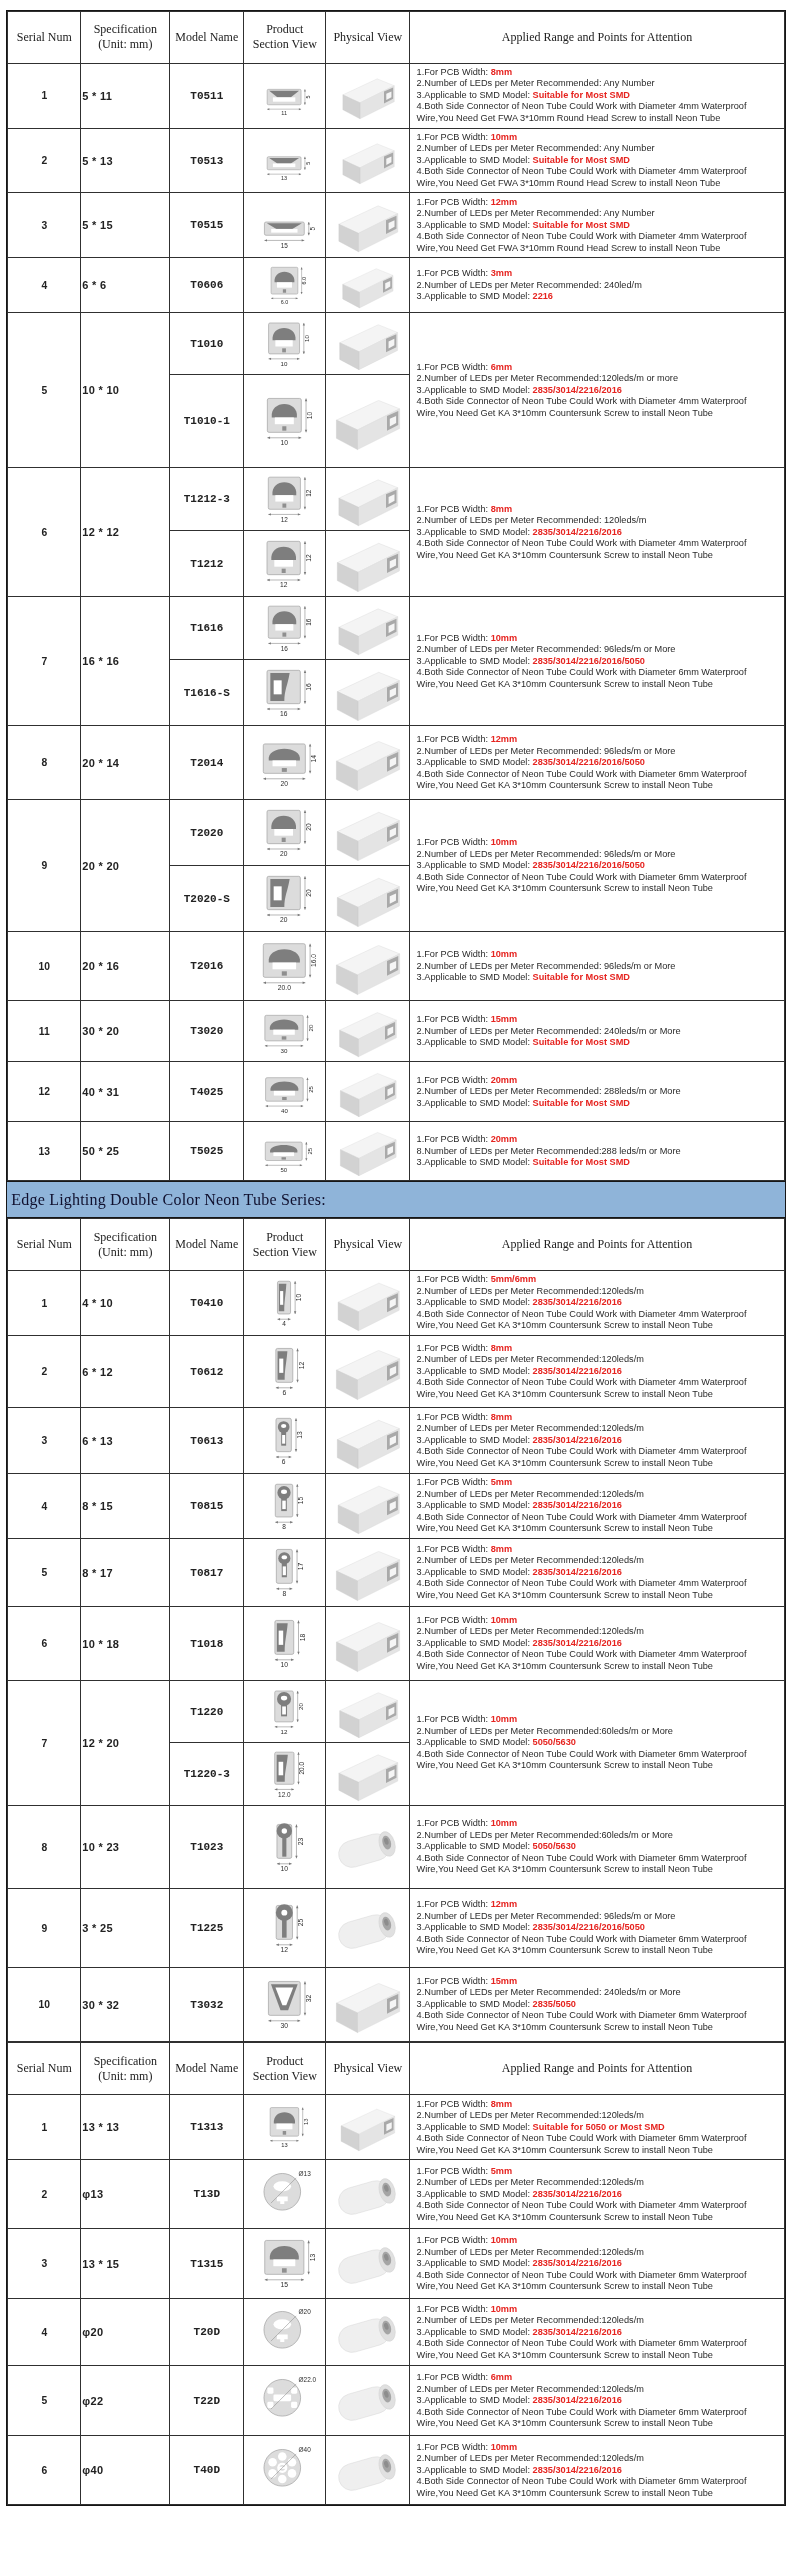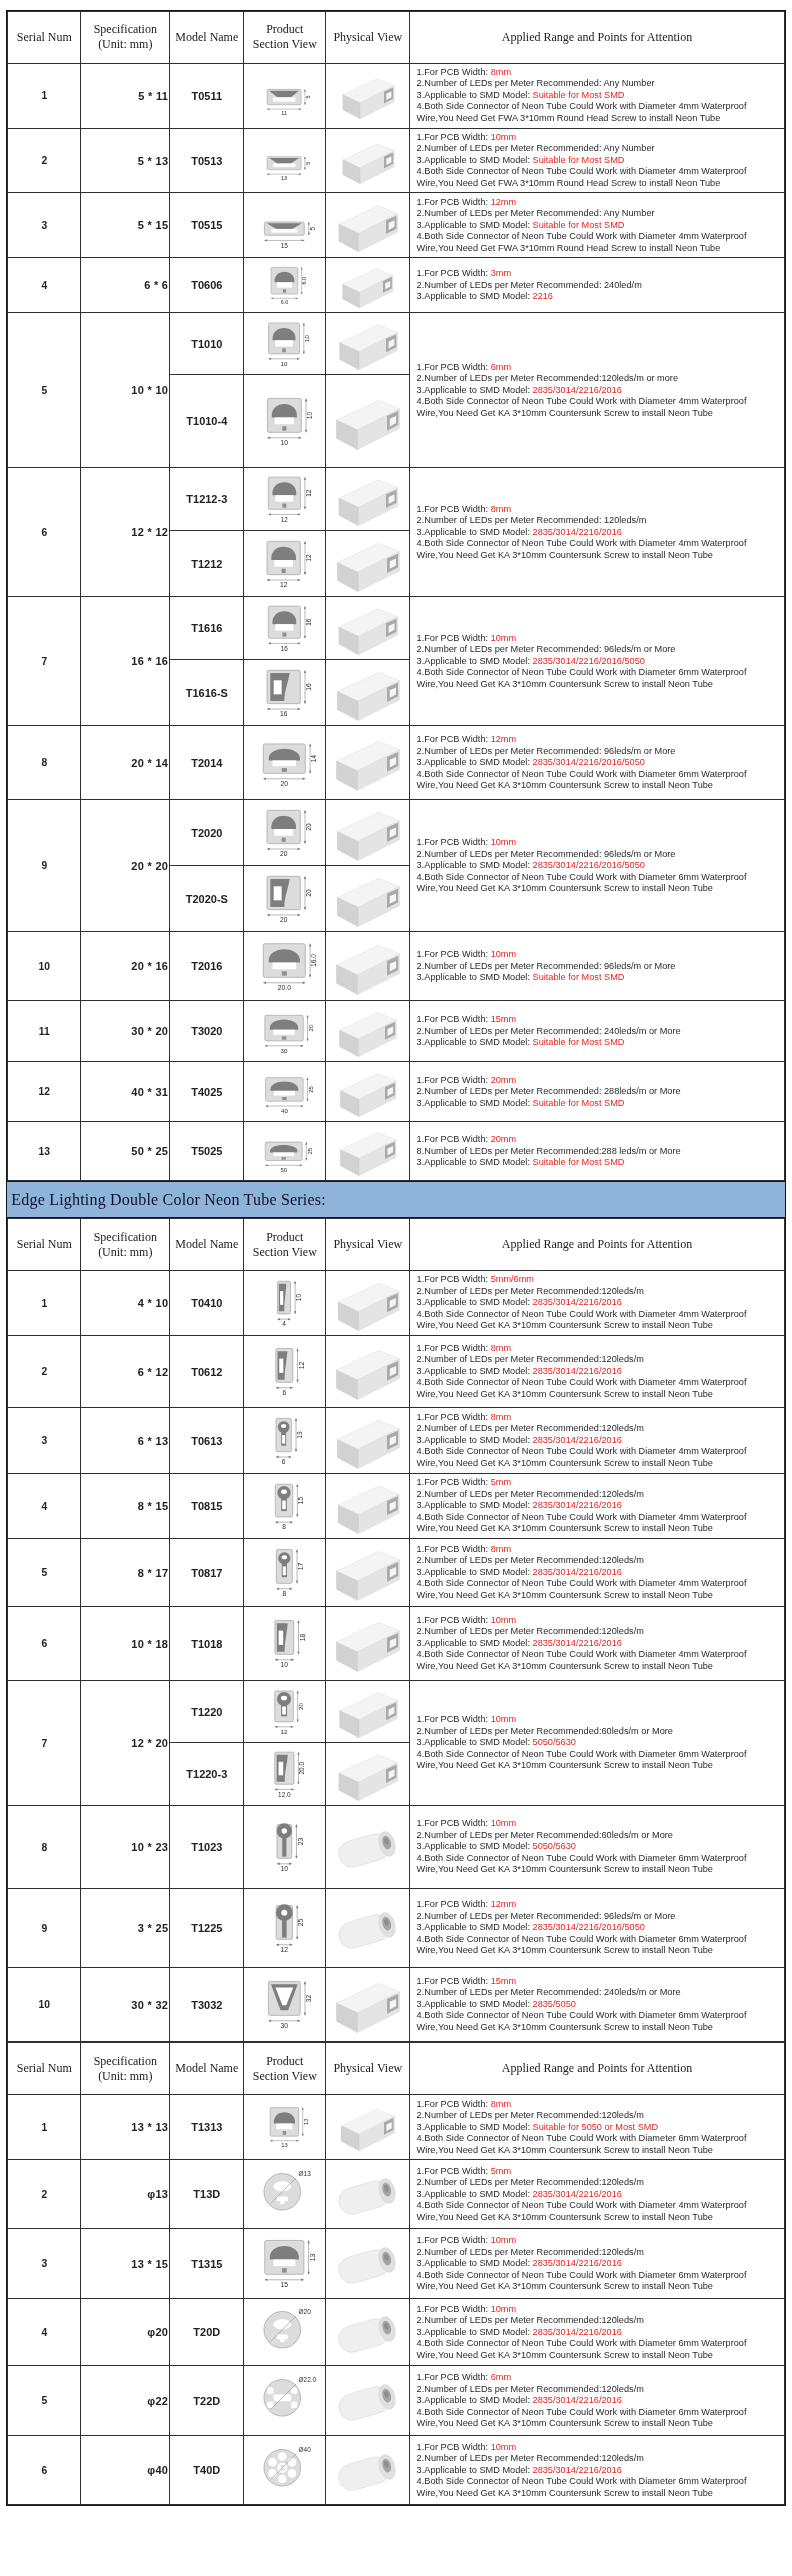--- a/index.html
+++ b/index.html
@@ -6,26 +6,26 @@
   body{width:792px;font-family:"Liberation Sans",sans-serif;color:#222;padding-bottom:33px;}
   #doc{margin:9.5px 6.3px 0;border:1.6px solid #161616;}
   .sec-title{background:#8fb4d9;font-family:"Liberation Serif",serif;font-size:16px;color:#10102e;
              padding:8.7px 4px 8px;border-bottom:1.6px solid #161616;letter-spacing:0.2px;}
   .sec-title.later{border-top:1.6px solid #161616;}
   table.grid{width:100%;border-collapse:collapse;table-layout:fixed;}
   .grid th,.grid td{border:1.2px solid #303030;overflow:hidden;vertical-align:middle;}
   .grid th{font-family:"Liberation Serif",serif;font-weight:500;font-size:12px;white-space:pre-line;
            height:48px;padding:1.6px;text-align:center;}
   td.c-serial{font-weight:700;font-size:10.3px;text-align:center;}
-  td.c-spec{font-weight:700;font-size:11px;text-align:right;letter-spacing:0.3px;}
-  td.c-model{font-weight:700;font-size:11px;text-align:center;}
+  td.c-spec{font-weight:700;font-size:11px;text-align:left;letter-spacing:0.3px;}
+  td.c-model{font-weight:700;font-size:11px;text-align:center;font-family:Liberation Mono, monospace;}
   td.c-view{text-align:center;padding:0.8px;background:#fff;}
   td.c-note{padding:3.2px 6.3px;font-size:9.2px;line-height:1.25;color:#2a2a2a;}
   td.c-note .line{margin:0;}
-  .red{color:#e62420;font-weight:400;}
+  .red{color:#e62420;font-weight:700;}
   tr.prod-start>td{border-top-width:1.6px;}
   .c-view svg{display:block;margin:0 auto;}
 </style>
 </head>
 <body>
 
 <div id="doc">
     <table class="grid">
       <colgroup>
         <col style="width: 73px;">
@@ -218,21 +218,21 @@
             </svg>
           </td>
           <td class="c-note" rowspan="2">
             <div class="line"><span>1.For PCB Width: </span><span class="red">6mm</span></div>
             <div class="line"><span>2.Number of LEDs per Meter Recommended:120leds/m or more</span></div>
             <div class="line"><span>3.Applicable to SMD Model: </span><span class="red">2835/3014/2216/2016</span></div>
             <div class="line"><span>4.Both Side Connector of Neon Tube Could Work with Diameter 4mm Waterproof Wire,You Need Get KA 3*10mm Countersunk Screw to install Neon Tube</span></div>
           </td>
         </tr>
         <tr style="height: 93px;">
-          <td class="c-model">T1010-4</td>
+          <td class="c-model">T1010-1</td>
           <td class="c-view">
             <svg viewBox="0 0 112 84" style="height:57px">
               <rect x="30" y="8" width="50" height="50" rx="2.5" fill="#dcdcdc" stroke="#9e9e9e"></rect>
               <path d="M 36.5 36 C 33.5 9.5 76.5 9.5 73.5 36 Z" fill="#7e7e7e"></path>
                <rect x="41" y="36" width="28.000000000000004" height="10" fill="#ffffff"></rect>
                <rect x="52" y="49" width="6" height="6.5" fill="#8f8f8f"></rect>
               <line x1="30" y1="66" x2="80" y2="66" stroke="#777" stroke-width="0.8"></line>
               <polygon points="30,66 34,64.2 34,67.8" fill="#777"></polygon>
               <polygon points="80,66 76,64.2 76,67.8" fill="#777"></polygon>
               <text x="55" y="77" text-anchor="middle" font-size="10" fill="#2b2b2b">10</text>

